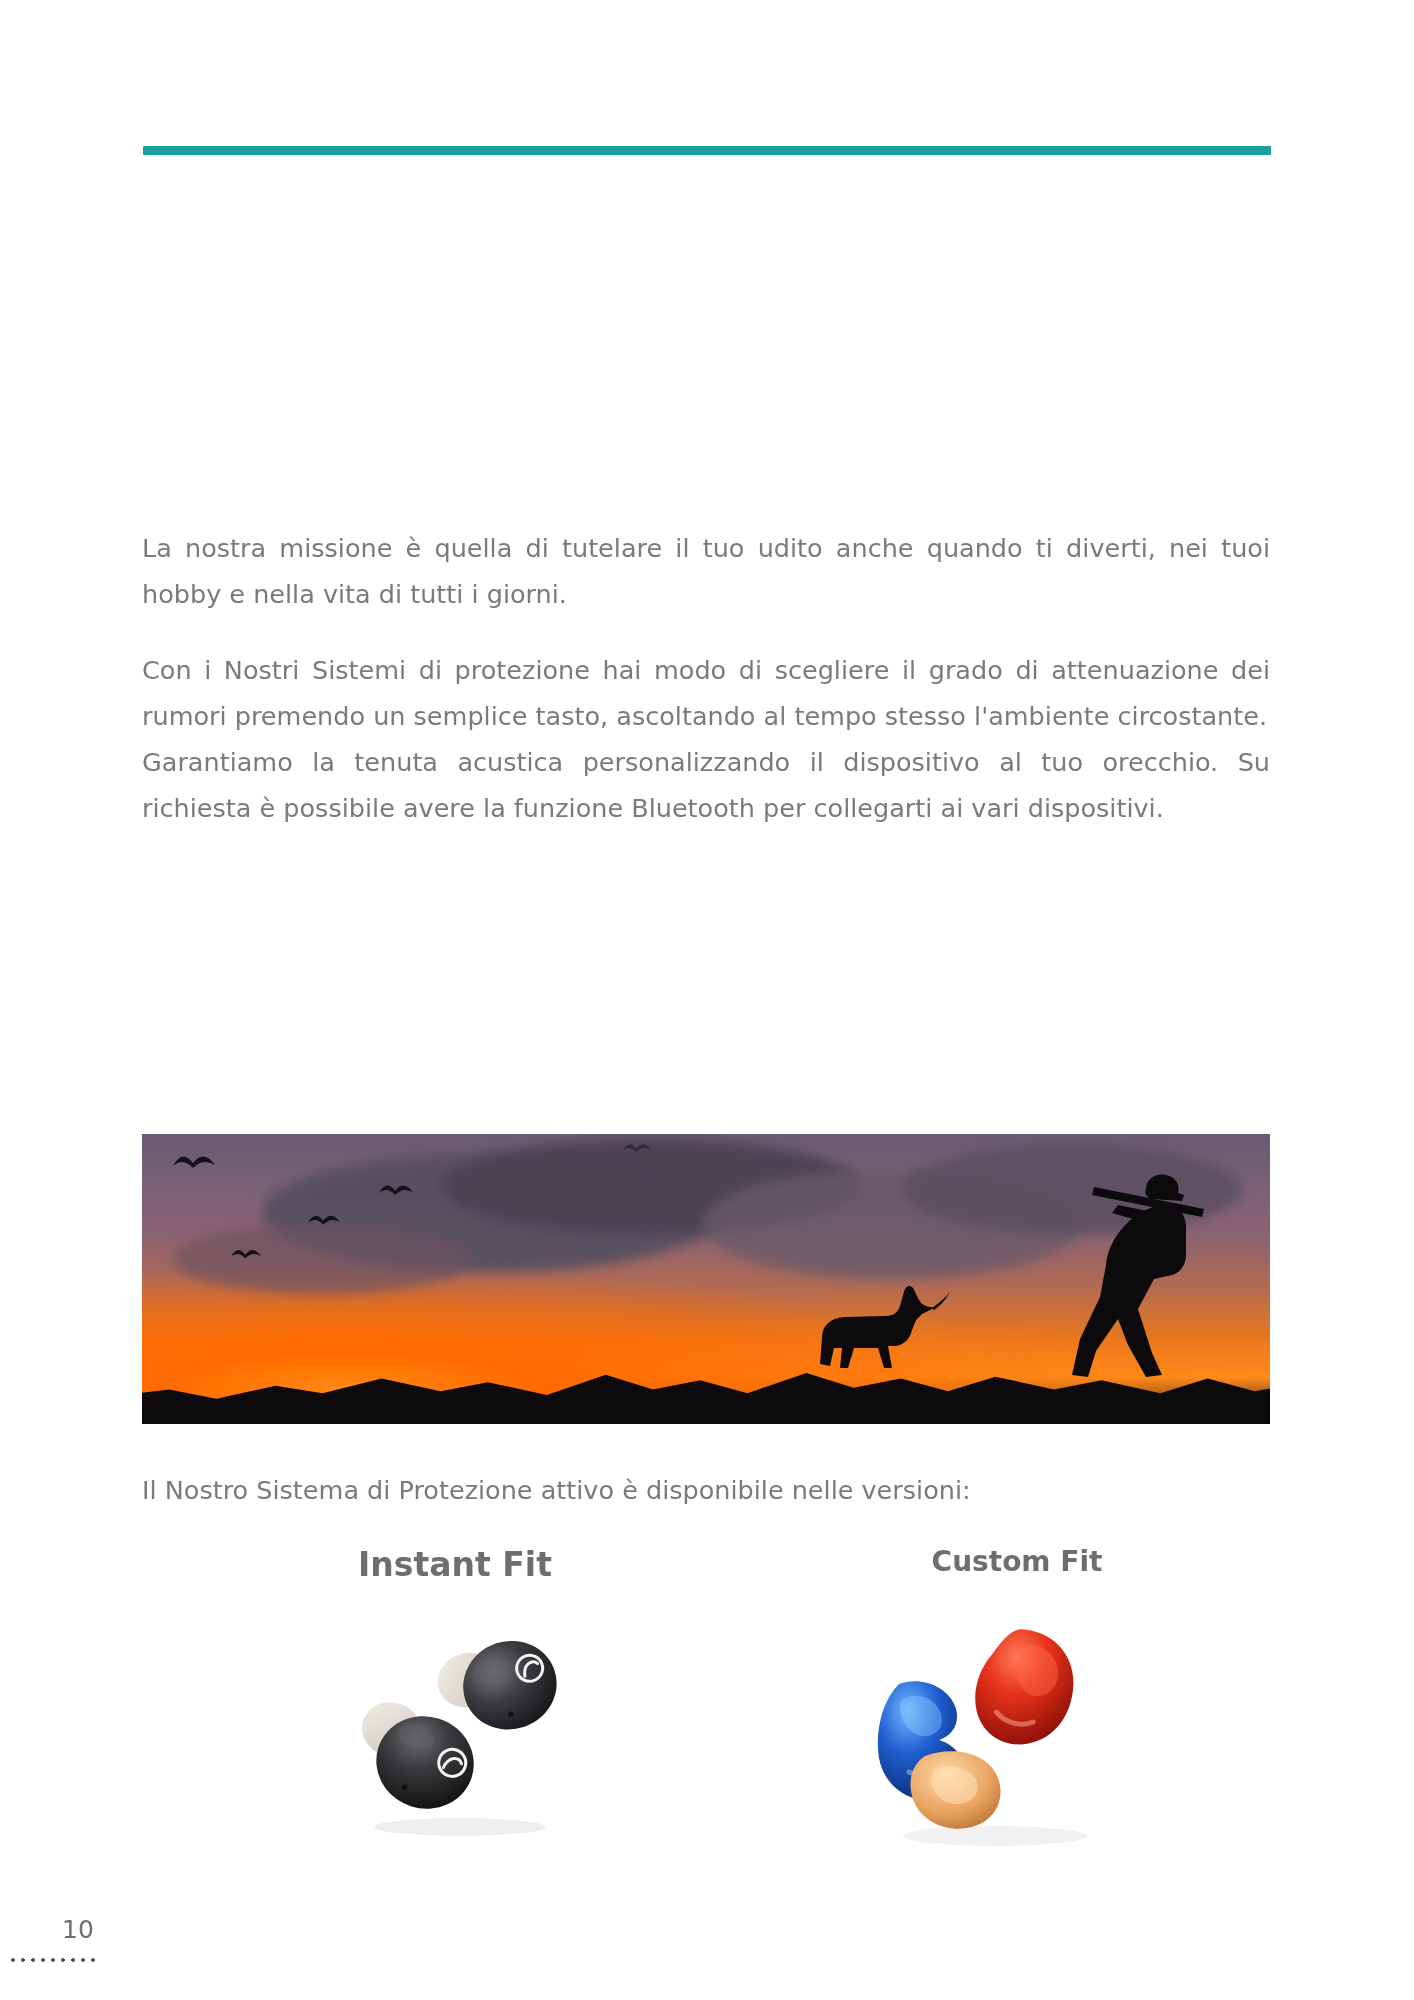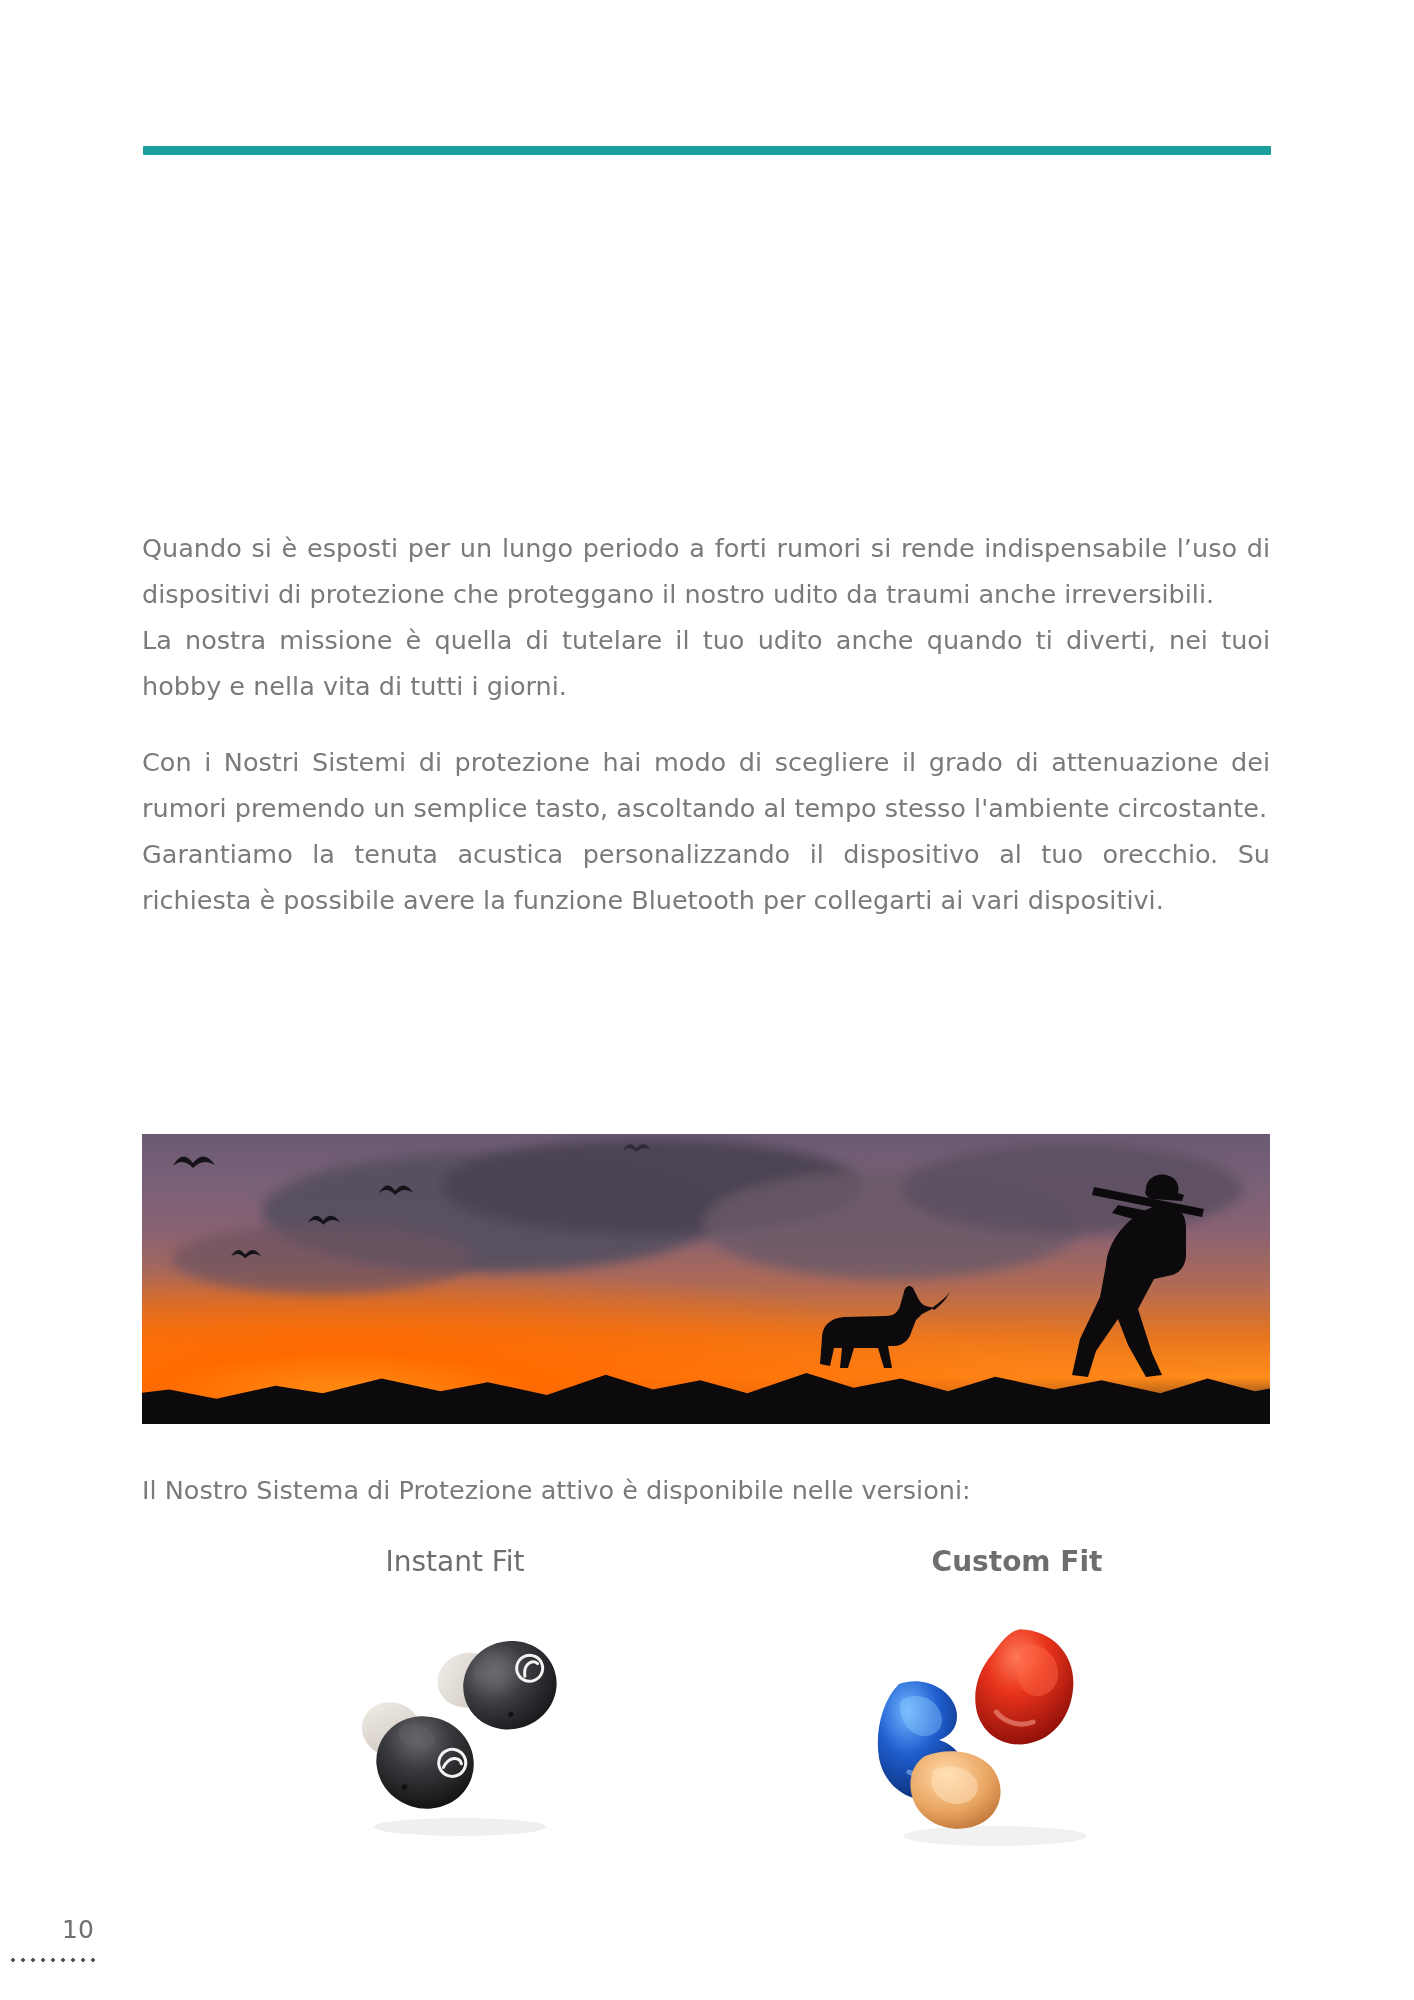--- a/index.html
+++ b/index.html
@@ -121,22 +121,22 @@
     color: #7a7a7a;
     white-space: nowrap;
     text-align: center;
   }
   .col-left-head {
     position: absolute;
     left: 325px;
     top: 1545px;
     width: 260px;
     text-align: center;
-    font-size: 28px;
-    font-weight: normal;
+    font-size: 33px;
+    font-weight: bold;
     color: #6e6e6e;
   }
   .col-right-head {
     position: absolute;
     left: 877px;
     top: 1545px;
     width: 280px;
     text-align: center;
     font-size: 28px;
     font-weight: bold;
@@ -176,21 +176,20 @@
 </style>
 </head>
 <body>
 
 <div class="page">
 
   <div class="top-rule"></div>
 
 
   <div class="body-text">
-    <p>Quando si è esposti per un lungo periodo a forti rumori si rende indispensabile l’uso di dispositivi di protezione che proteggano il nostro udito da traumi anche irreversibili.</p>
     <p>La nostra missione è quella di tutelare il tuo udito anche quando ti diverti, nei tuoi hobby e nella vita di tutti i giorni.</p>
     <p class="gap-before">Con i Nostri Sistemi di protezione hai modo di scegliere il grado di attenuazione dei rumori premendo un semplice tasto, ascoltando al tempo stesso l'ambiente circostante.</p>
     <p>Garantiamo la tenuta acustica personalizzando il dispositivo al tuo orecchio. Su richiesta è possibile avere la funzione Bluetooth per collegarti ai vari dispositivi.</p>
   </div>
 
   <div class="photo">
     <div class="sky"></div>
     <div class="cloud c1"></div>
     <div class="cloud c2"></div>
     <div class="cloud c3"></div>

